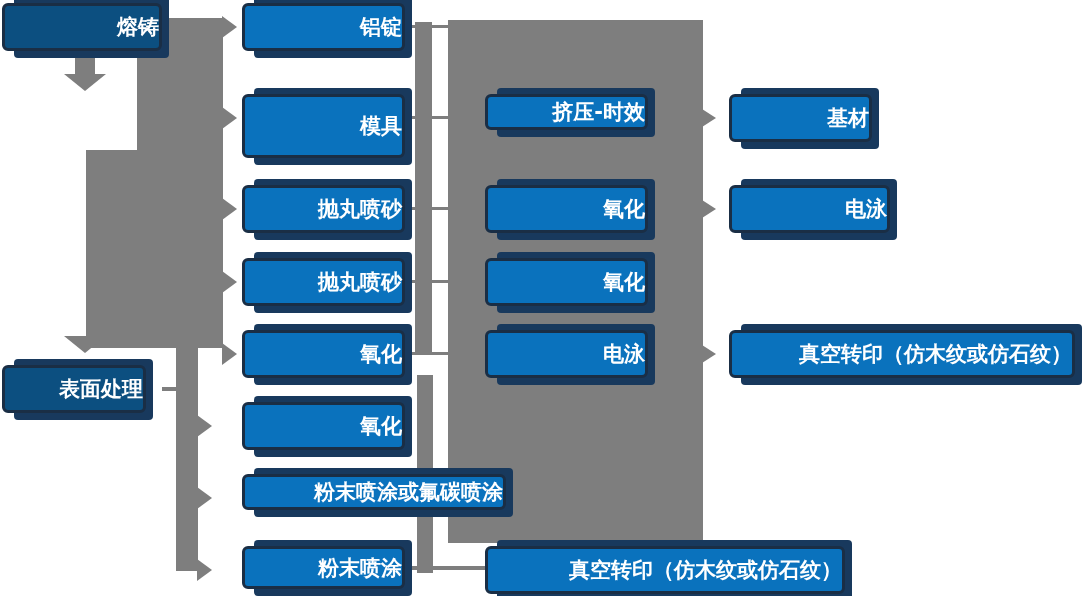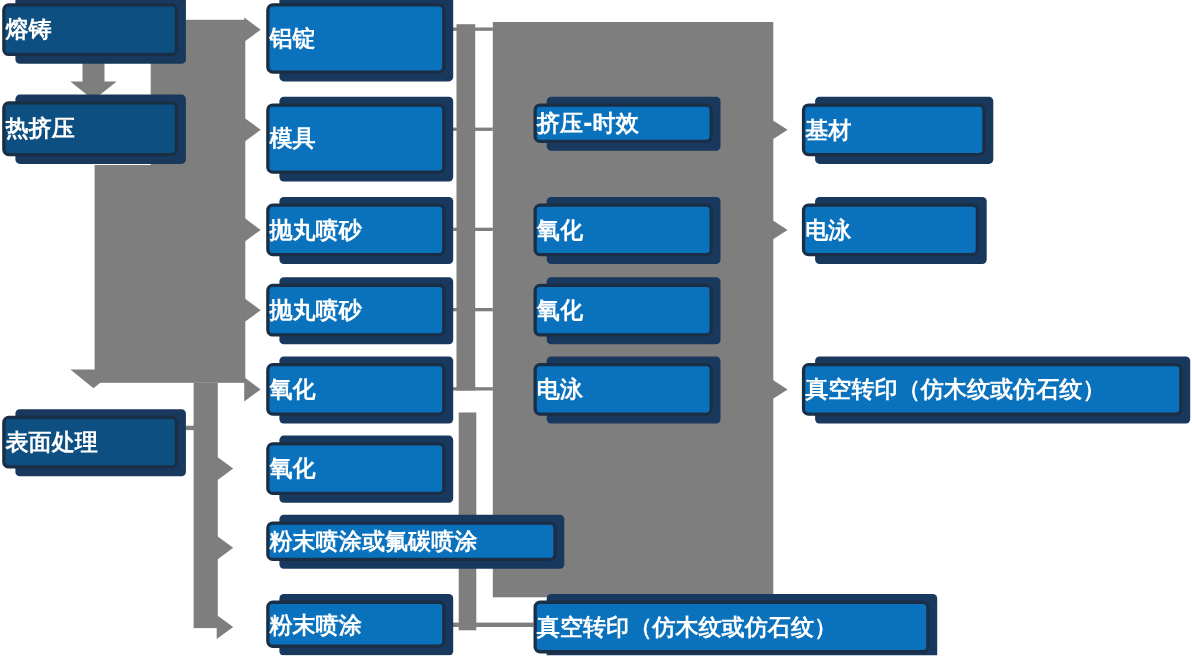--- a/index.html
+++ b/index.html
@@ -15,21 +15,21 @@
          border-left:14px solid var(--connector-gray,#7e7e7e);}
   .tri.d{border-left:21px solid transparent;border-right:21px solid transparent;
          border-top:17px solid var(--connector-gray,#7e7e7e);}
 
   
   .box{position:absolute;}
   .box .shadow{position:absolute;top:-6px;bottom:-7px;left:12px;right:-7px;
                background:var(--node-shadow,#18395d);border-radius:4px;}
   .box .face{position:absolute;inset:0;background:var(--node-fill,#0a72bd);
              border:3px solid var(--node-border,#1a2e45);border-radius:6px;
-             display:flex;align-items:center;justify-content:flex-start;}
+             display:flex;align-items:center;justify-content:flex-end;}
   .box.dark .face{background:var(--node-fill-dark,#0c4f80);}
   .box .face span{color:var(--node-text,#fff);font-weight:700;font-size:21px;white-space:nowrap;}
 </style>
 </head>
 <body>
 
 <div class="canvas">
 
   <div class="g" style="left:137px;top:18px;width:86px;height:132px"></div>
   <div class="g" style="left:86px;top:150px;width:137px;height:198px"></div>
@@ -65,34 +65,28 @@
   <div class="tri r sm" style="left:702px;top:109px"></div>
   <div class="tri r sm" style="left:702px;top:200px"></div>
   <div class="tri r sm" style="left:702px;top:345px"></div>
 
   <div class="box dark" style="left:2px;top:3px;width:160px;height:48px">
     <div class="shadow"></div>
     <div class="face">
         <span>熔铸</span>
       </div>
   </div>
-  <div class="box dark" style="left:2px;top:92px;width:160px;height:50px">
-    <div class="shadow"></div>
-    <div class="face">
-        <span>热挤压</span>
-      </div>
-  </div>
-  <div class="box dark" style="left:2px;top:378px;width:160px;height:48px">
+  <div class="box dark" style="left:2px;top:365px;width:144px;height:48px">
     <div class="shadow"></div>
     <div class="face">
         <span>表面处理</span>
       </div>
   </div>
 
-  <div class="box" style="left:242px;top:3px;width:163px;height:64px">
+  <div class="box" style="left:242px;top:3px;width:163px;height:48px">
     <div class="shadow"></div>
     <div class="face">
         <span>铝锭</span>
       </div>
   </div>
   <div class="box" style="left:242px;top:94px;width:163px;height:64px">
     <div class="shadow"></div>
     <div class="face">
         <span>模具</span>
       </div>
@@ -158,21 +152,21 @@
         <span>电泳</span>
       </div>
   </div>
   <div class="box" style="left:485px;top:546px;width:360px;height:48px">
     <div class="shadow"></div>
     <div class="face">
         <span>真空转印（仿木纹或仿石纹）</span>
       </div>
   </div>
 
-  <div class="box" style="left:729px;top:94px;width:167px;height:48px">
+  <div class="box" style="left:729px;top:94px;width:143px;height:48px">
     <div class="shadow"></div>
     <div class="face">
         <span>基材</span>
       </div>
   </div>
   <div class="box" style="left:729px;top:185px;width:161px;height:48px">
     <div class="shadow"></div>
     <div class="face">
         <span>电泳</span>
       </div>

